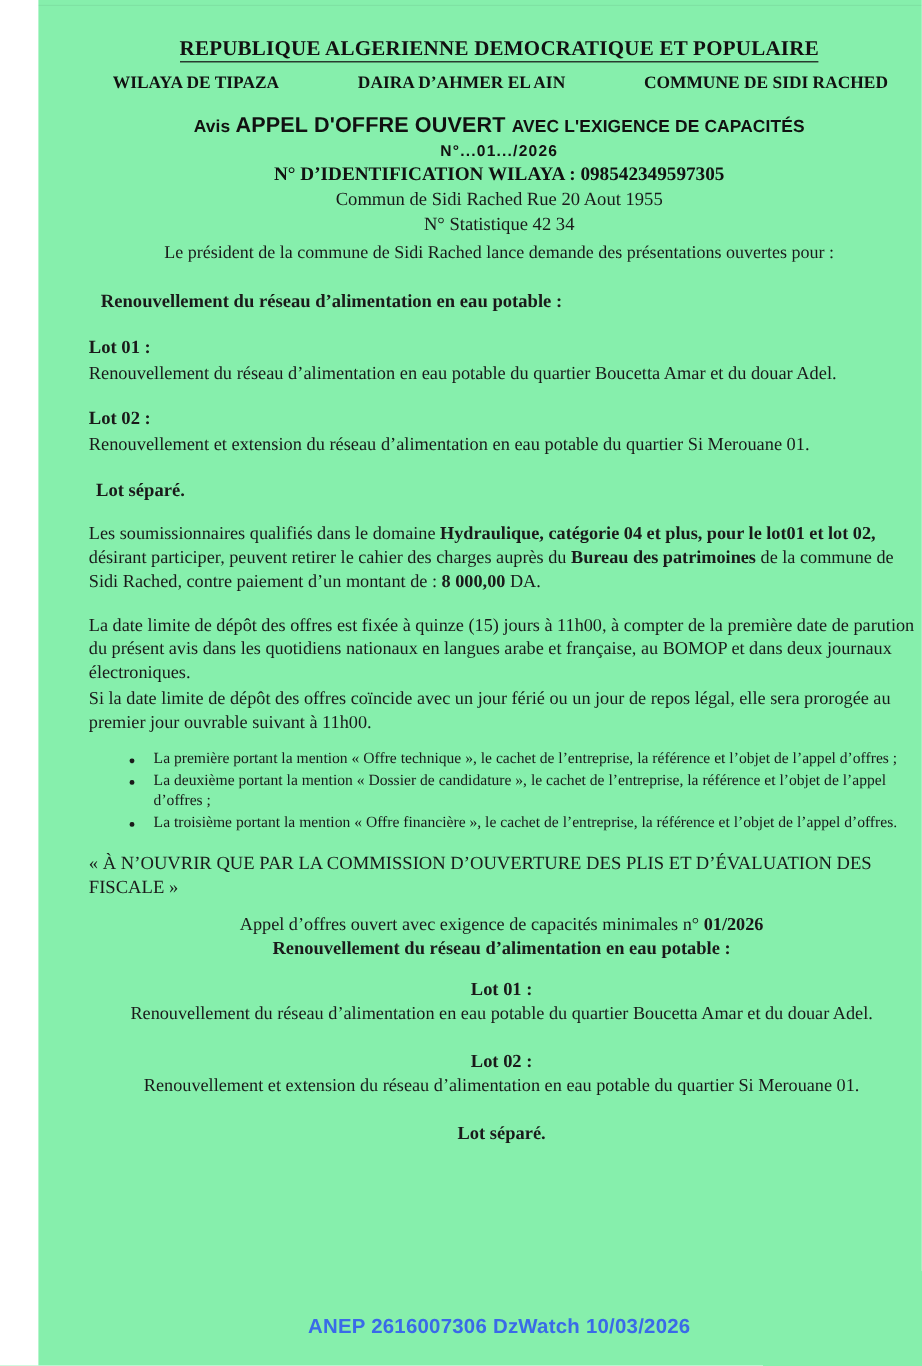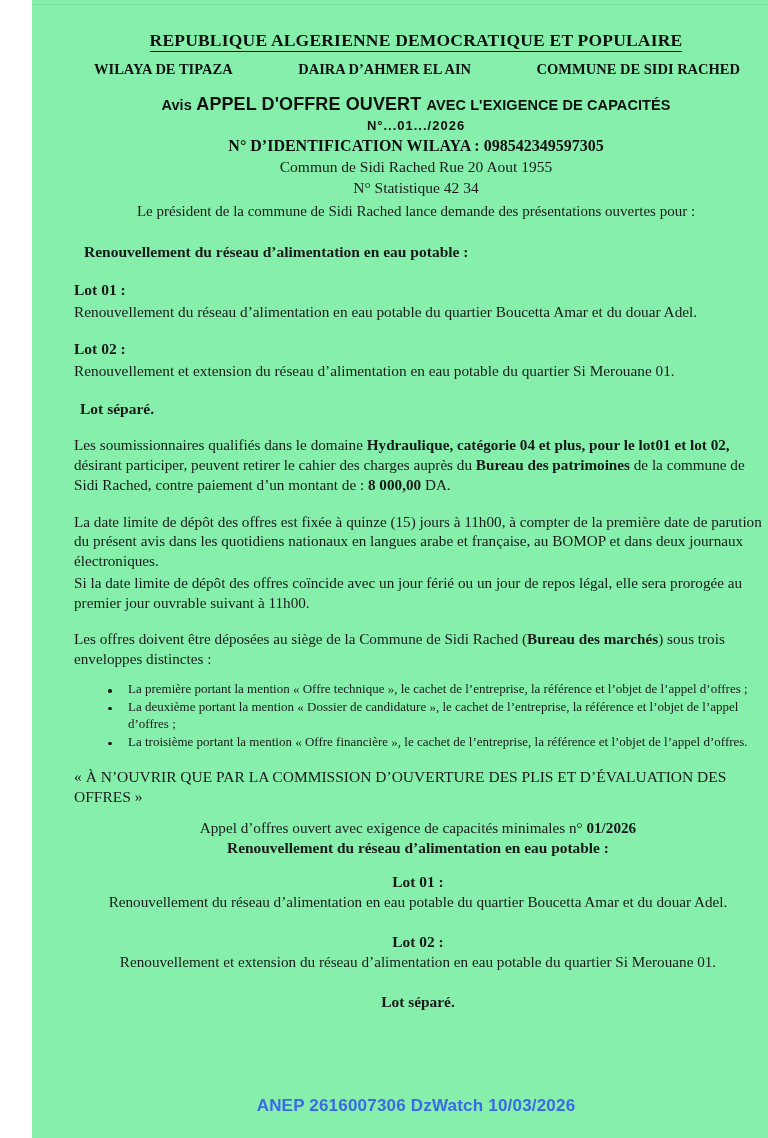--- a/index.html
+++ b/index.html
@@ -264,32 +264,29 @@
 
       <div class="lot-separe">Lot séparé.</div>
 
       <div class="para">
         <span>Les soumissionnaires qualifiés dans le domaine </span><b>Hydraulique, catégorie 04 et plus, pour le lot01 et lot 02,</b><span> désirant participer, peuvent retirer le cahier des charges auprès du </span><b>Bureau des patrimoines</b><span> de la commune de Sidi Rached, contre paiement d’un montant de : </span><b>8 000,00</b><span> DA.</span>
       </div>
 
       <div class="para">La date limite de dépôt des offres est fixée à quinze (15) jours à 11h00, à compter de la première date de parution du présent avis dans les quotidiens nationaux en langues arabe et française, au BOMOP et dans deux journaux électroniques.</div>
       <div class="para tight">Si la date limite de dépôt des offres coïncide avec un jour férié ou un jour de repos légal, elle sera prorogée au premier jour ouvrable suivant à 11h00.</div>
 
-      <div class="para">
-        <span>Les offres doivent être déposées au siège de la Commune de Sidi Rached (</span><b>Bureau des marchés</b><span>) sous trois enveloppes distinctes :</span>
-      </div>
 
       <ul class="env-list">
         <li>La première portant la mention « Offre technique », le cachet de l’entreprise, la référence et l’objet de l’appel d’offres ;</li>
         <li>La deuxième portant la mention « Dossier de candidature », le cachet de l’entreprise, la référence et l’objet de l’appel d’offres ;</li>
         <li>La troisième portant la mention « Offre financière », le cachet de l’entreprise, la référence et l’objet de l’appel d’offres.</li>
       </ul>
 
 
-      <div class="mention-caps">« À N’OUVRIR QUE PAR LA COMMISSION D’OUVERTURE DES PLIS ET D’ÉVALUATION DES OFFRES »</div>
+      <div class="mention-caps">« À N’OUVRIR QUE PAR LA COMMISSION D’OUVERTURE DES PLIS ET D’ÉVALUATION DES FISCALE »</div>
     </div>
 
     <div class="recap">
       <div class="r-line">
         <span>Appel d’offres ouvert avec exigence de capacités minimales n° </span><b>01/2026</b>
       </div>
       <div class="r-line bold">Renouvellement du réseau d’alimentation en eau potable :</div>
       <div class="r-line bold r-gap">Lot 01 :</div>
       <div class="r-line">Renouvellement du réseau d’alimentation en eau potable du quartier Boucetta Amar et du douar Adel.</div>
       <div class="r-line bold r-gap2">Lot 02 :</div>

